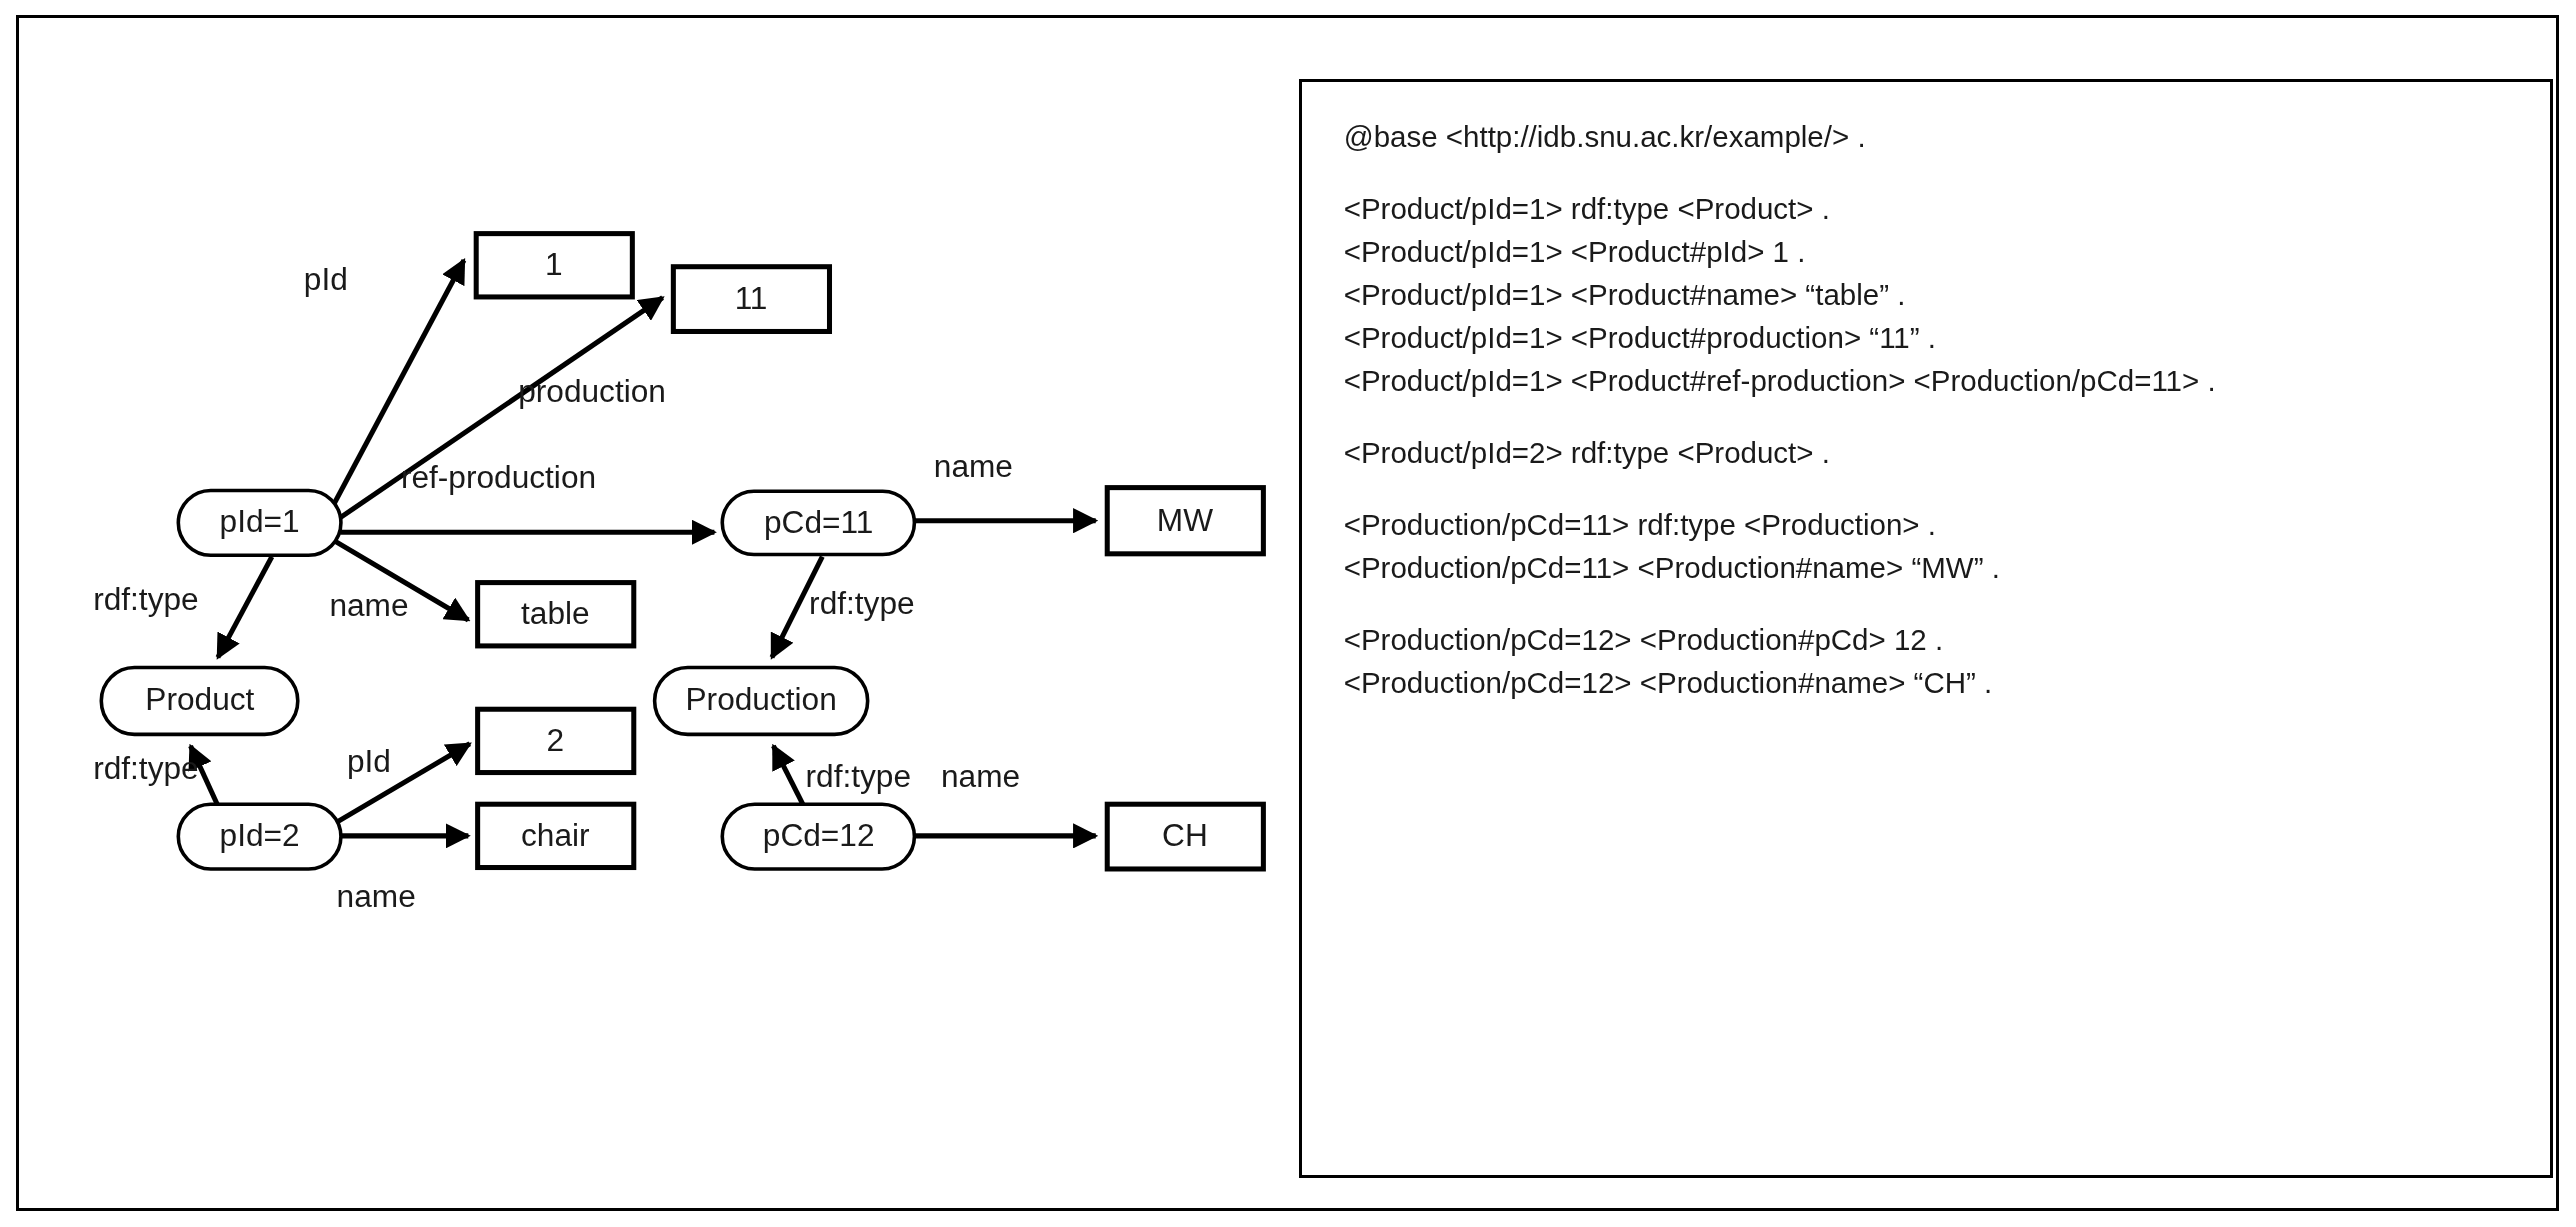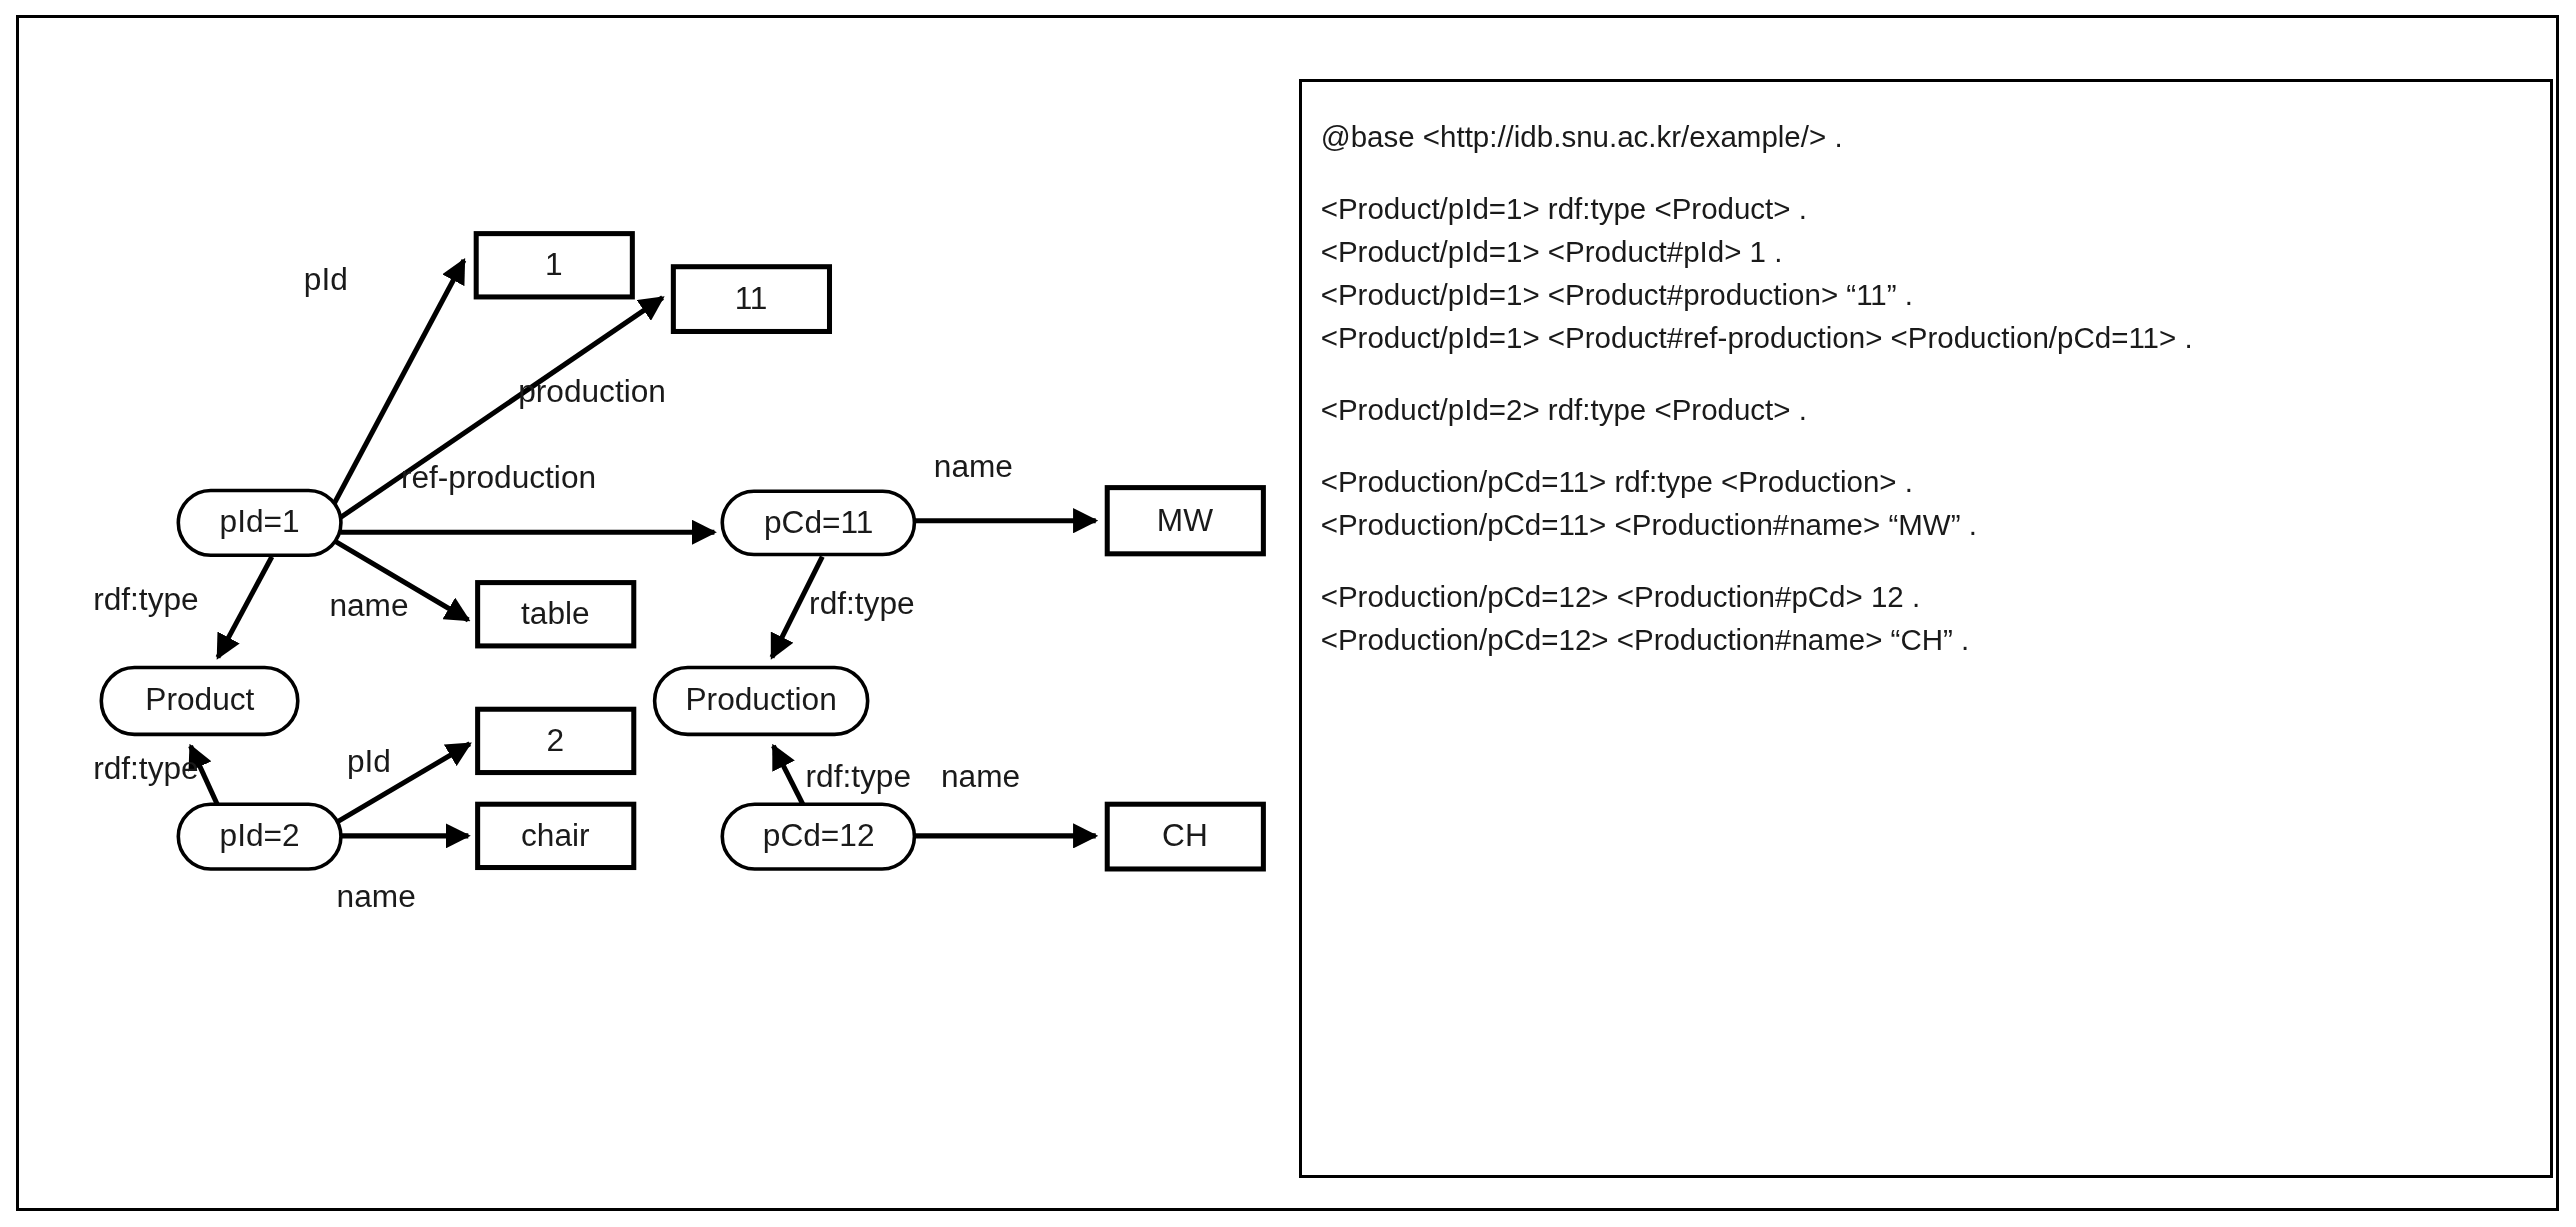--- a/index.html
+++ b/index.html
@@ -84,20 +84,21 @@
     padding: 40px 0 0 18.7px;
   }
   .triple-line {
     font-family: "Liberation Sans", sans-serif;
     font-size: 29.5px;
     line-height: 1.0;
     color: #1a1a1a;
     white-space: pre;
     height: 43px;
     display: block;
+    margin-left: 23px;
   }
   .triple-gap {
     height: 29px;
     display: block;
   }
 </style>
 </head>
 <body>
 
 <div id="page">
@@ -213,20 +214,21 @@
         </g>
       </svg>
     </div>
 
     <div id="triples-box">
       <div id="triples-list">
           <div class="triple-line">@base &lt;http://idb.snu.ac.kr/example/&gt; .</div>
           <div class="triple-gap"></div>
           <div class="triple-line">&lt;Product/pId=1&gt; rdf:type &lt;Product&gt; .</div>
           <div class="triple-line">&lt;Product/pId=1&gt; &lt;Product#pId&gt; 1 .</div>
+          <div class="triple-line">&lt;Product/pId=1&gt; &lt;Product#name&gt; “table” .</div>
           <div class="triple-line">&lt;Product/pId=1&gt; &lt;Product#production&gt; “11” .</div>
           <div class="triple-line">&lt;Product/pId=1&gt; &lt;Product#ref-production&gt; &lt;Production/pCd=11&gt; .</div>
           <div class="triple-gap"></div>
           <div class="triple-line">&lt;Product/pId=2&gt; rdf:type &lt;Product&gt; .</div>
           <div class="triple-gap"></div>
           <div class="triple-line">&lt;Production/pCd=11&gt; rdf:type &lt;Production&gt; .</div>
           <div class="triple-line">&lt;Production/pCd=11&gt; &lt;Production#name&gt; “MW” .</div>
           <div class="triple-gap"></div>
           <div class="triple-line">&lt;Production/pCd=12&gt; &lt;Production#pCd&gt; 12 .</div>
           <div class="triple-line">&lt;Production/pCd=12&gt; &lt;Production#name&gt; “CH” .</div>

